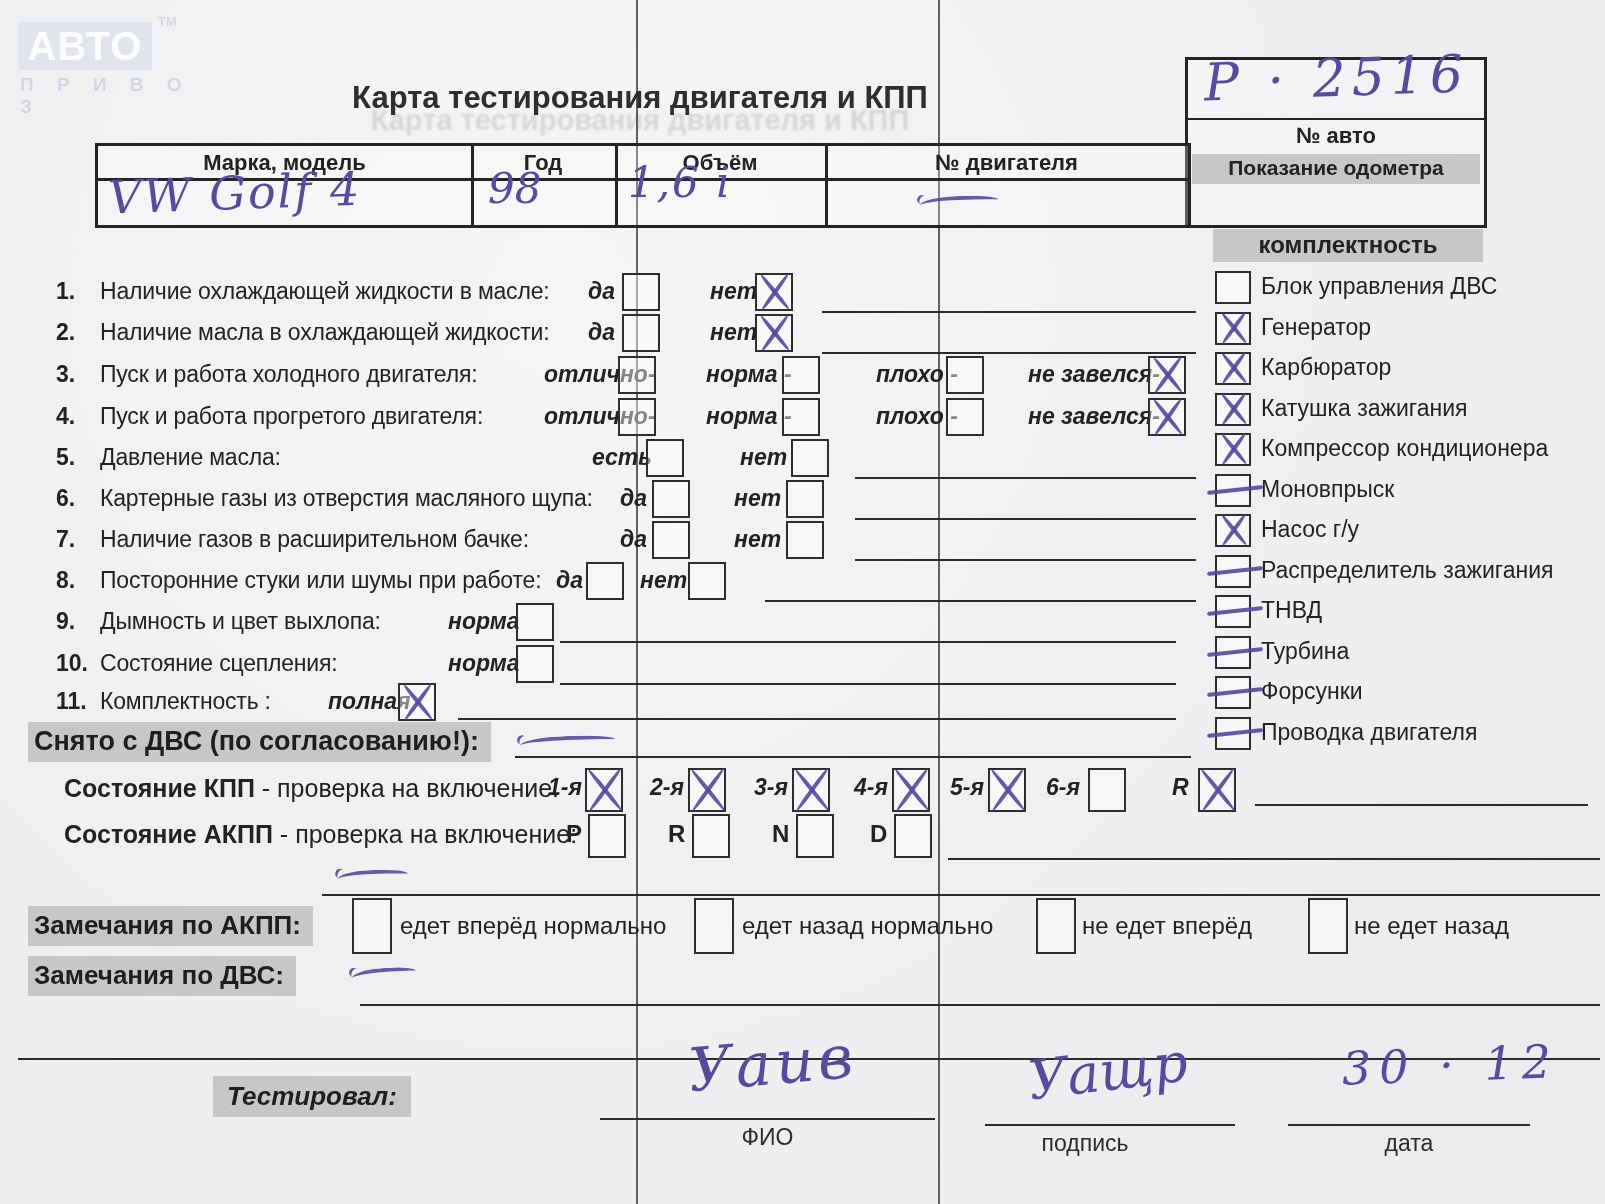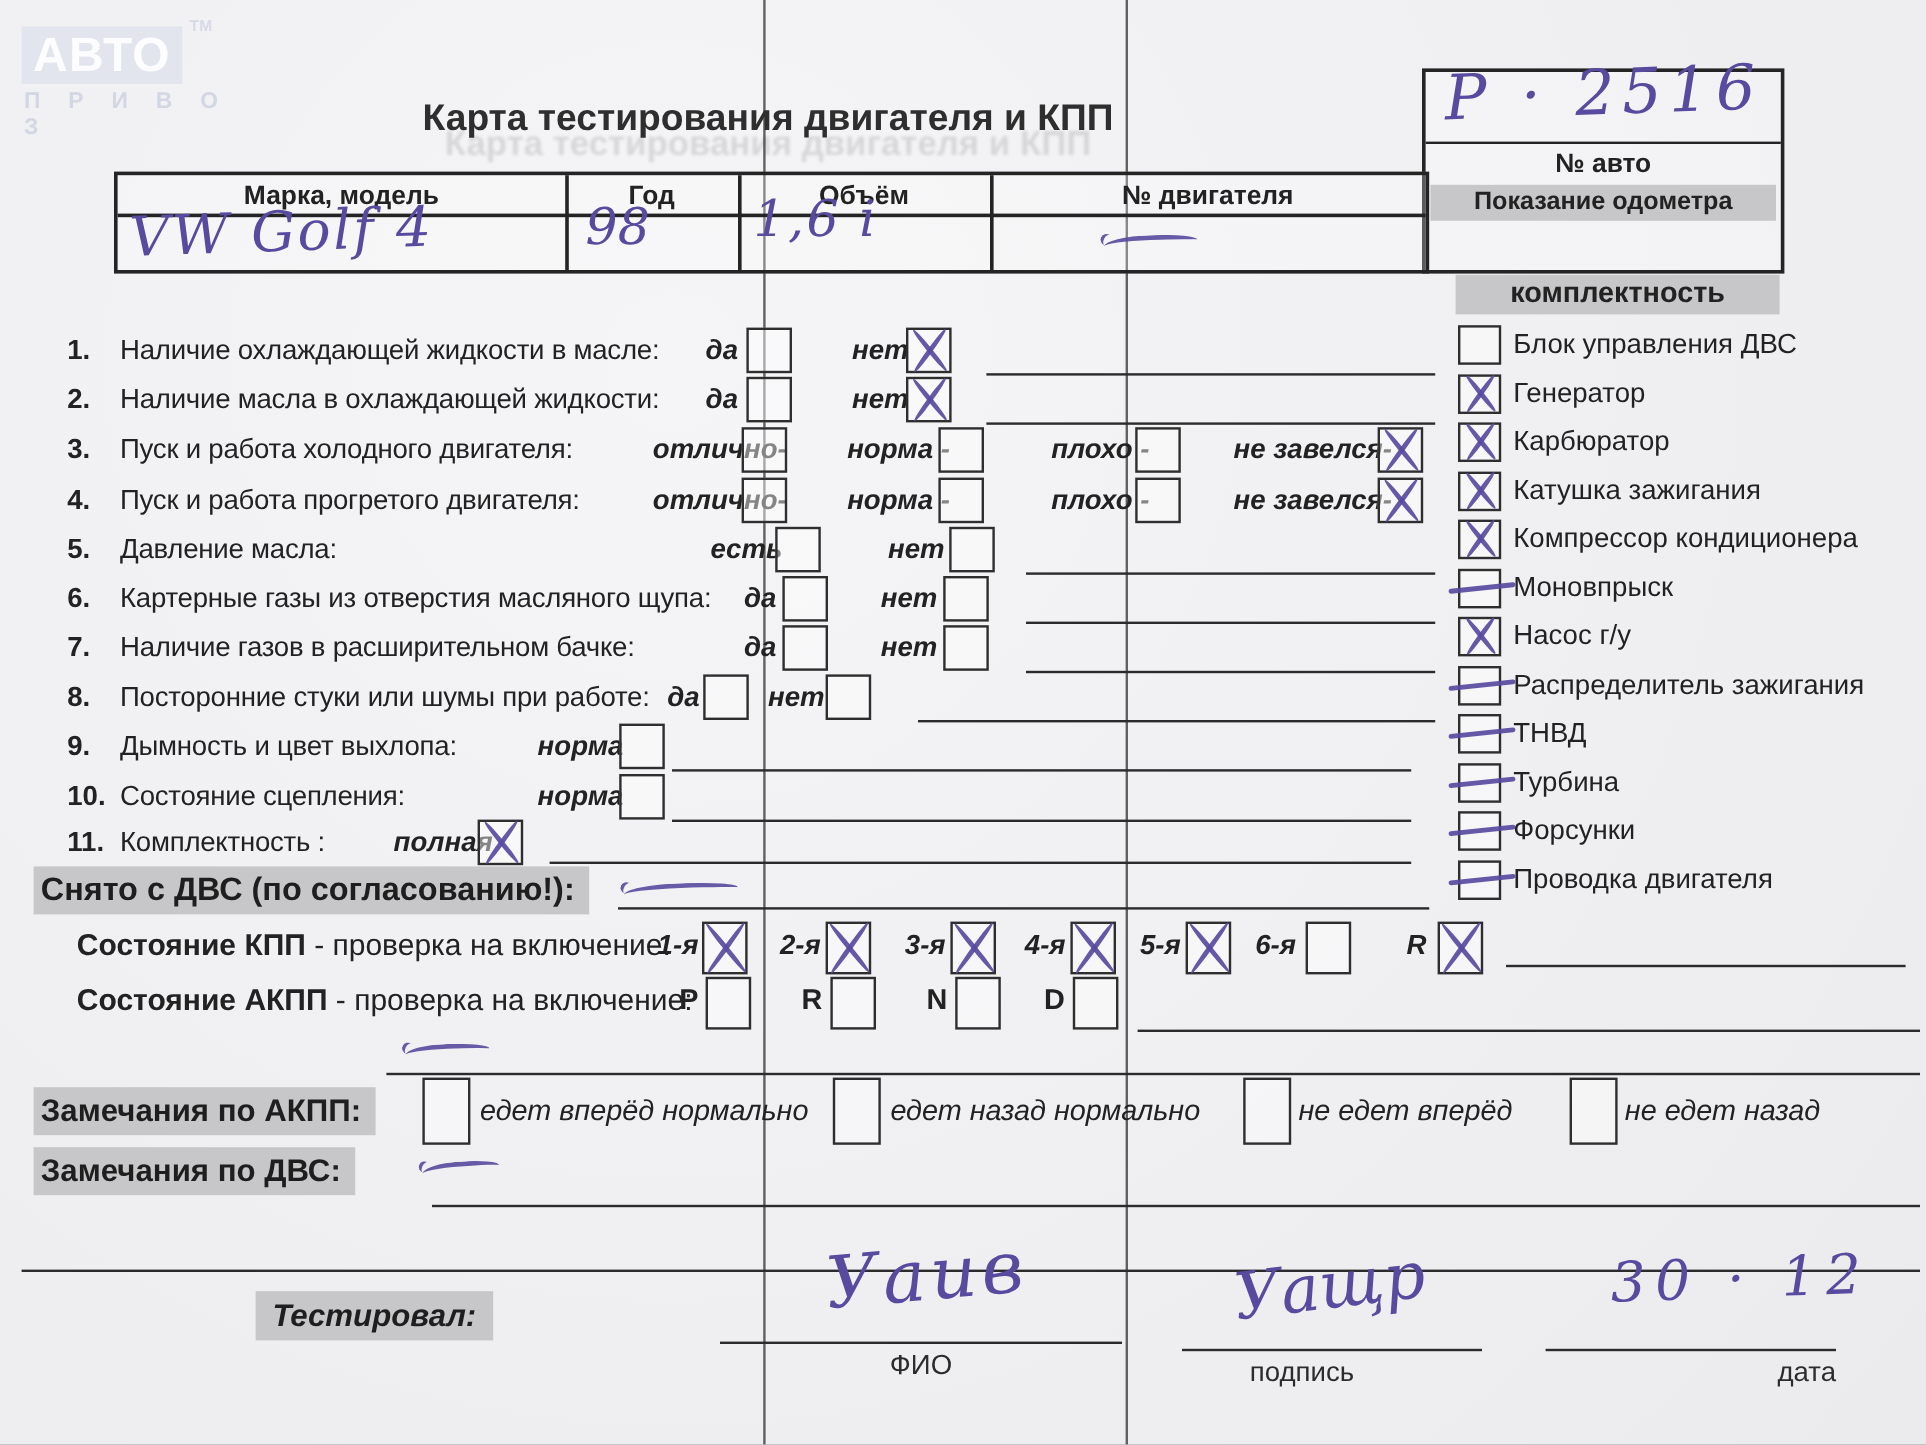--- a/index.html
+++ b/index.html
@@ -116,21 +116,21 @@
   #akpp .gl4{left:870px}#akpp .gb4{left:894px}
   #akpp .ln{left:948px;width:652px;top:38px;}
 
   
   #mkpp-lbl{left:28px;top:856px;}
   #akpp-lbl{left:28px;top:906px;}
   #dvs-lbl{left:28px;top:956px;}
   #ln-mkpp{left:322px;top:894px;width:1278px;}
   #ln-dvs{left:360px;top:1004px;width:1240px;}
   .rcb{position:absolute;width:36px;height:52px;border:2.5px solid #2e2e2e;background:rgba(255,255,255,.4);}
-  .rem-opt{position:absolute;font-style:italic;font-size:24px;color:#222;}
+  .rem-opt{position:absolute;font-size:24px;color:#222;}
   #akpp-rem{position:absolute;left:0;top:898px;width:1605px;height:60px;}
   #akpp-rem .c1{left:352px}#akpp-rem .t1{left:400px;top:14px;}
   #akpp-rem .c2{left:694px}#akpp-rem .t2{left:742px;top:14px;}
   #akpp-rem .c3{left:1036px}#akpp-rem .t3{left:1082px;top:14px;}
   #akpp-rem .c4{left:1308px}#akpp-rem .t4{left:1354px;top:14px;}
 
   
   #comp-hdr{position:absolute;left:1213px;top:229px;width:270px;background:#c7c7c9;
             text-align:center;font-weight:bold;font-size:24px;padding:2px 0 3px 0;}
   .citem{position:absolute;left:1213px;width:392px;height:34px;}
@@ -142,21 +142,21 @@
 
   
   #ln-full{left:18px;top:1058px;width:1582px;}
   #tested{left:213px;top:1076px;font-style:italic;font-size:26px;padding:5px 14px;}
   #ln-fio{left:600px;top:1118px;width:335px;}
   #ln-sign{left:985px;top:1124px;width:250px;}
   #ln-date{left:1288px;top:1124px;width:242px;}
   .subcap{position:absolute;font-size:23px;color:#2c2c2c;}
   #lbl-fio{left:600px;top:1124px;width:335px;text-align:center;}
   #lbl-sign{left:985px;top:1130px;width:200px;text-align:center;}
-  #lbl-date{left:1288px;top:1130px;width:242px;text-align:right;}
+  #lbl-date{left:1288px;top:1130px;width:242px;text-align:center;}
   .sig{position:absolute;font-family:"DejaVu Serif",serif;font-style:italic;color:#584a9f;}
   #sig-fio{left:688px;top:1028px;font-size:60px;transform:rotate(-5deg);letter-spacing:4px;}
   #sig-sign{left:1028px;top:1040px;font-size:54px;transform:rotate(-7deg);}
   #date-val{left:1342px;top:1038px;font-size:46px;letter-spacing:8px;transform:rotate(-2deg);}
 
   
   #sw-engine{left:920px;top:196px;width:78px;}
   #sw-snyato{left:520px;top:736px;width:95px;}
   #sw-mkpp{left:338px;top:870px;width:70px;}
   #sw-dvs{left:352px;top:968px;width:64px;transform:rotate(-4deg);}

